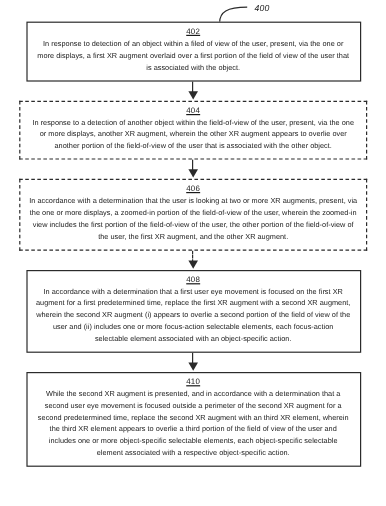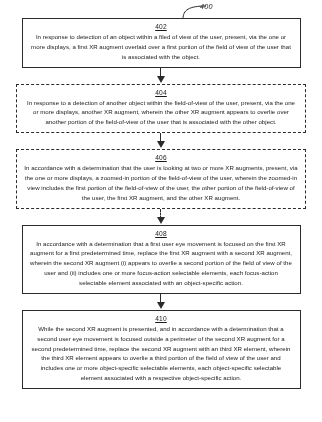--- a/index.html
+++ b/index.html
@@ -13,21 +13,21 @@
     position: relative;
     font-family: "Liberation Sans", sans-serif;
     color: #1a1a1a;
     overflow: hidden;
   }
 
   
   .fig-label {
     position: absolute;
     top: 2px;
-    left: 200px;
+    left: 212px;
     font-size: 7.2px;
     letter-spacing: 0.2px;
     color: #1a1a1a;
     font-style: italic;
   }
   .leader {
     position: absolute;
     top: 4px;
     left: 182px;
     width: 26px;

